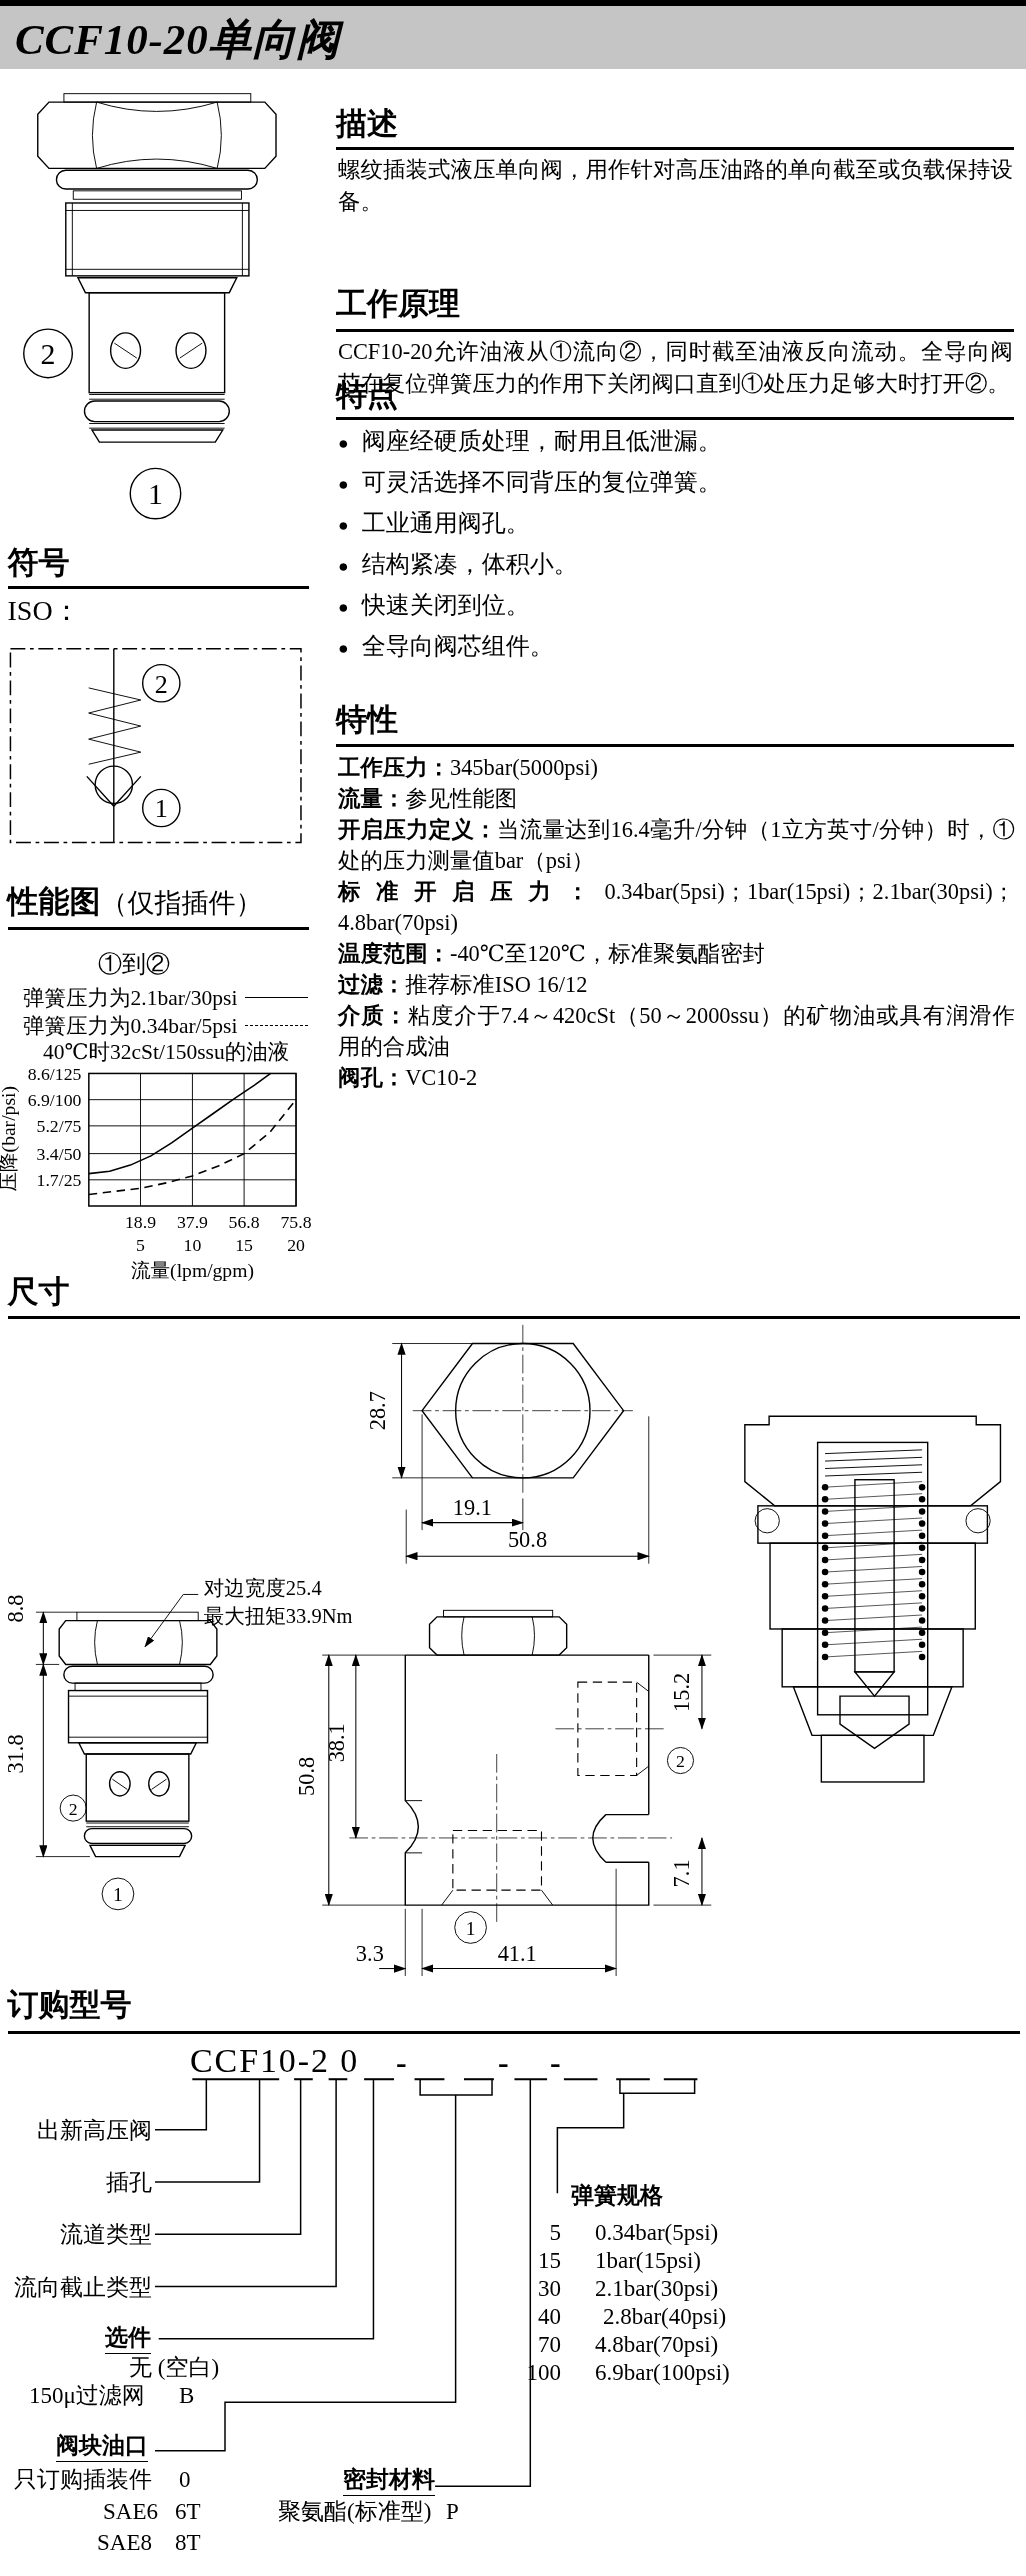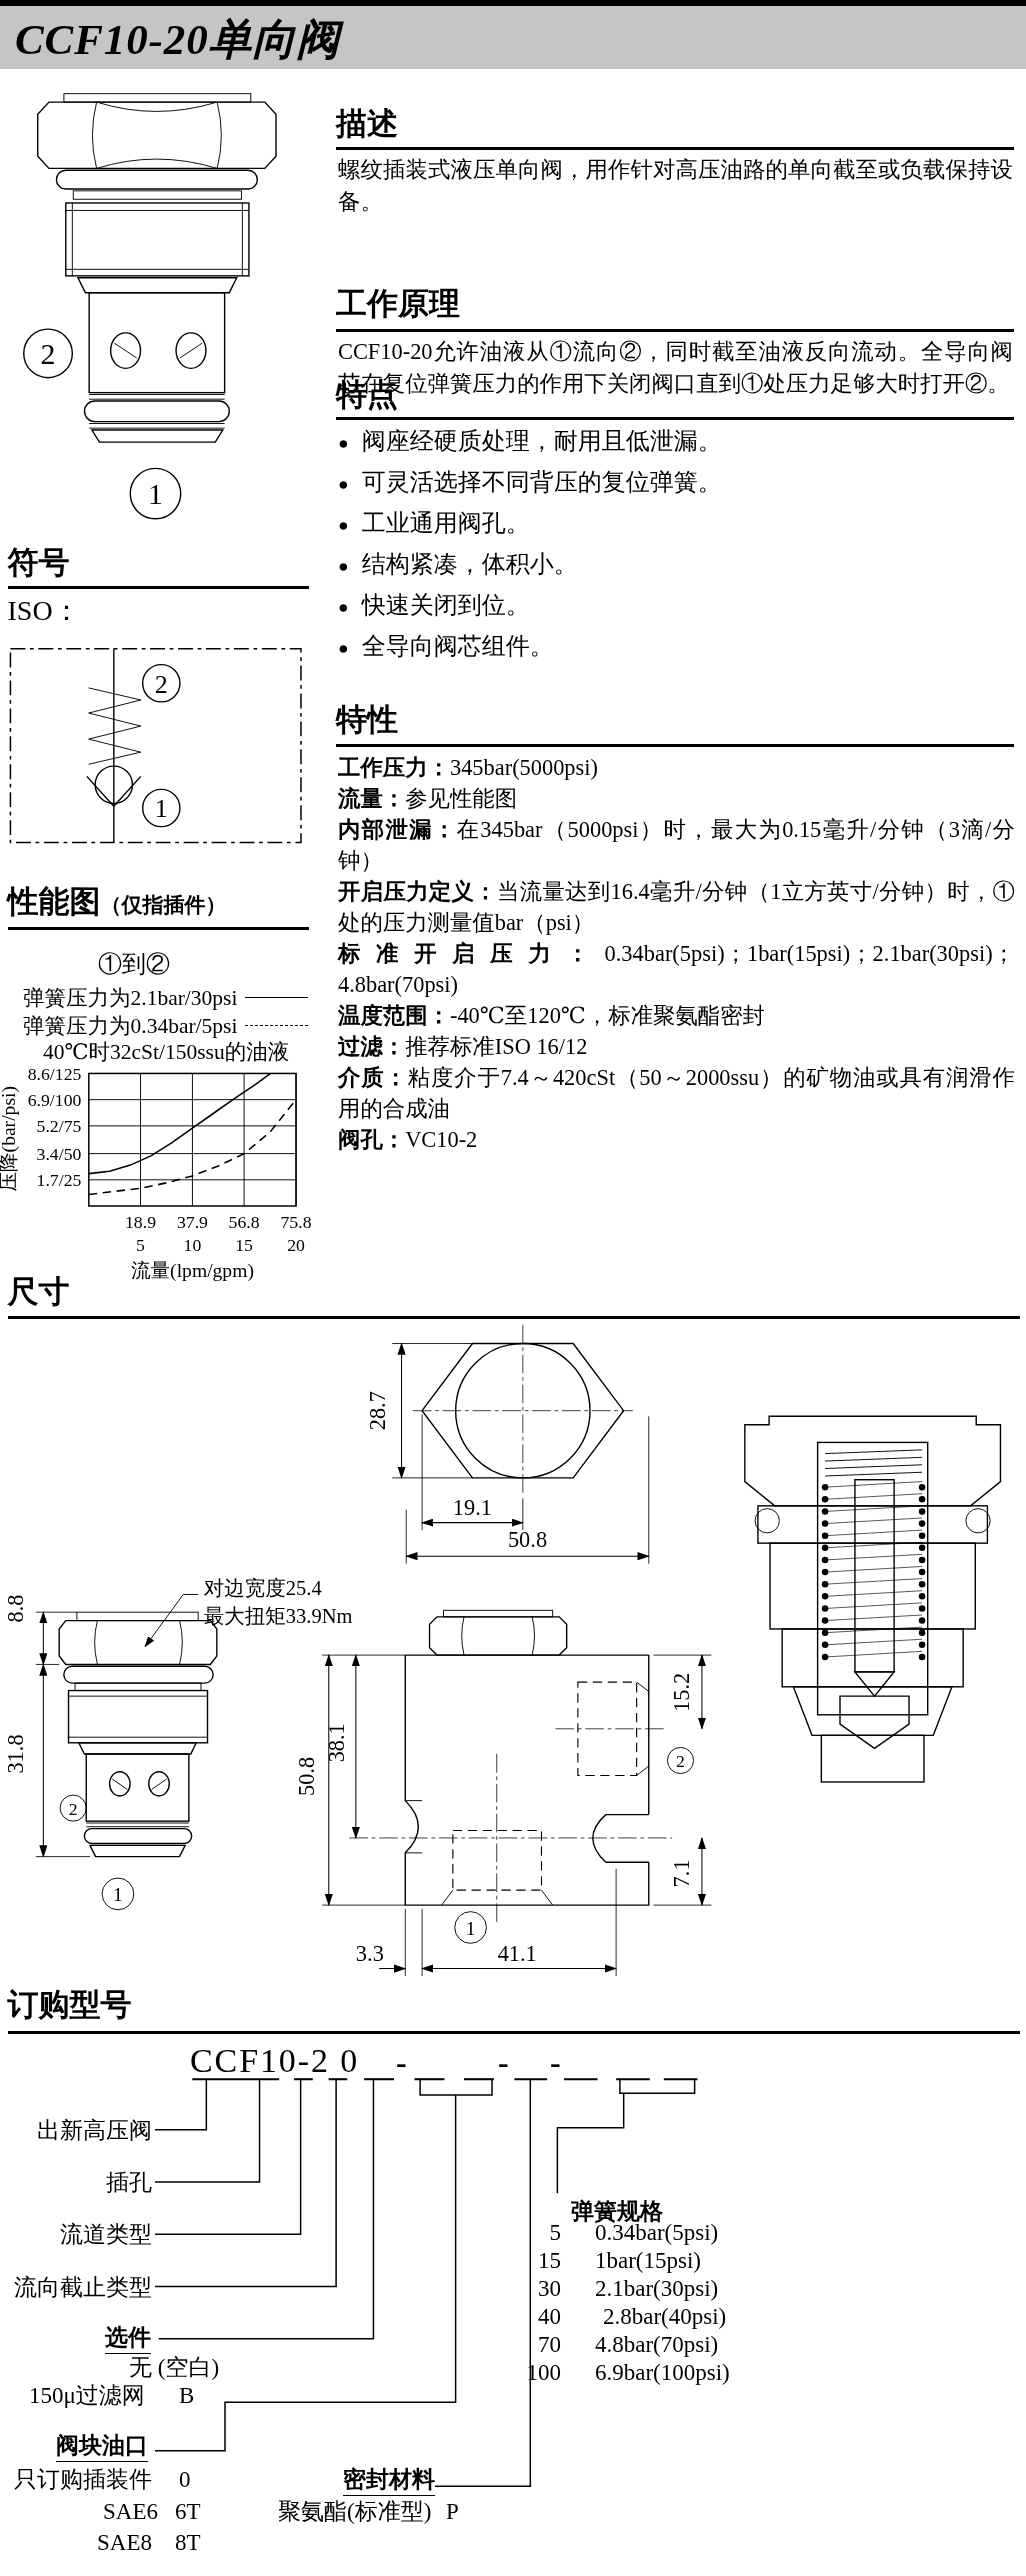--- a/index.html
+++ b/index.html
@@ -3,33 +3,33 @@
 <meta charset="utf-8">
 <style>
   html,body{margin:0;padding:0;background:#888;}
   #page{position:relative;width:1027px;height:2576px;background:#fff;overflow:hidden;
         font-family:"Liberation Serif","DejaVu Serif",serif;color:#000;}
   .abs{position:absolute;}
   .topbar{left:0;top:0;width:1027px;height:5.6px;background:#000;}
   .band{left:0;top:5.6px;width:1027px;height:63px;background:#c5c5c5;}
   .title{left:15px;top:11.2px;font-size:43px;font-weight:bold;font-style:italic;letter-spacing:0.9px;}
   .h2{font-size:31px;font-weight:bold;line-height:34px;white-space:nowrap;}
-  .h2 .note{font-size:21px;font-weight:bold;}
+  .h2 .note{font-size:27px;font-weight:normal;}
   .rule{height:2.8px;background:#000;}
   .body{font-size:22.4px;line-height:32px;text-align:justify;}
   .feat{font-size:24px;line-height:39px;display:flex;align-items:baseline;}
   .feat .dot{font-size:17.7px;margin-right:13px;}
   .spec{margin:0;font-size:22.4px;line-height:31px;text-align:justify;}
   .spec b{font-weight:bold;}
   .legend{font-size:21.5px;line-height:24px;white-space:nowrap;}
   .ls{border-top:1.9px solid #000;width:63px;height:0;}
   .ls.dash{border-top-style:dashed;}
   .ord{font-size:23px;line-height:28px;white-space:nowrap;}
   .ord.u{border-bottom:1.9px solid #000;padding-bottom:0.9px;font-weight:bold;}
-  .ord.b{font-weight:bold;margin-top:16px;}
+  .ord.b{font-weight:bold;}
   .r{text-align:right;}
   .code{font-size:34px;letter-spacing:1.9px;white-space:nowrap;}
   .dash{font-size:32px;font-weight:bold;}
   svg{overflow:visible;}
   svg text{font-family:"Liberation Serif","DejaVu Serif",serif;}
   .ln{stroke:#000;stroke-width:1.5;fill:none;}
   .lnt{stroke:#000;stroke-width:1;fill:none;}
   .cl{stroke:#000;stroke-width:0.8;fill:none;stroke-dasharray:20 4 4 4;}
   .dsh{stroke:#000;stroke-width:1.2;fill:none;stroke-dasharray:10 6;}
   .dim{stroke:#000;stroke-width:1.1;fill:none;}
@@ -136,21 +136,20 @@
     <text x="164" y="50" text-anchor="middle" font-size="28">2</text>
     <circle cx="164" cy="174" r="20" class="ln"></circle>
     <text x="164" y="184" text-anchor="middle" font-size="28">1</text>
   </svg>
 
   <div class="abs h2" style="left:336px;top:703px">特性</div>
   <div class="abs rule" style="left:336px;top:744px;width:678px"></div>
   <div class="abs" style="left:338px;top:752px;width:677px">
     <p class="spec"><b>工作压力：</b><span>345bar(5000psi)</span></p>
     <p class="spec"><b>流量：</b><span>参见性能图</span></p>
-    <p class="spec"><b>内部泄漏：</b><span>在345bar（5000psi）时，最大为0.15毫升/分钟（3滴/分钟）</span></p>
     <p class="spec"><b>开启压力定义：</b><span>当流量达到16.4毫升/分钟（1立方英寸/分钟）时，①处的压力测量值bar（psi）</span></p>
     <p class="spec"><b>标准开启压力：</b><span>0.34bar(5psi)；1bar(15psi)；2.1bar(30psi)；4.8bar(70psi)</span></p>
     <p class="spec"><b>温度范围：</b><span>-40℃至120℃，标准聚氨酯密封</span></p>
     <p class="spec"><b>过滤：</b><span>推荐标准ISO 16/12</span></p>
     <p class="spec"><b>介质：</b><span>粘度介于7.4～420cSt（50～2000ssu）的矿物油或具有润滑作用的合成油</span></p>
     <p class="spec"><b>阀孔：</b><span>VC10-2</span></p>
   </div>
 
   <div class="abs h2" style="left:7.5px;top:885px"><span>性能图</span><span class="note">（仅指插件）</span></div>
   <div class="abs rule" style="left:7.5px;top:927px;width:301px"></div>

